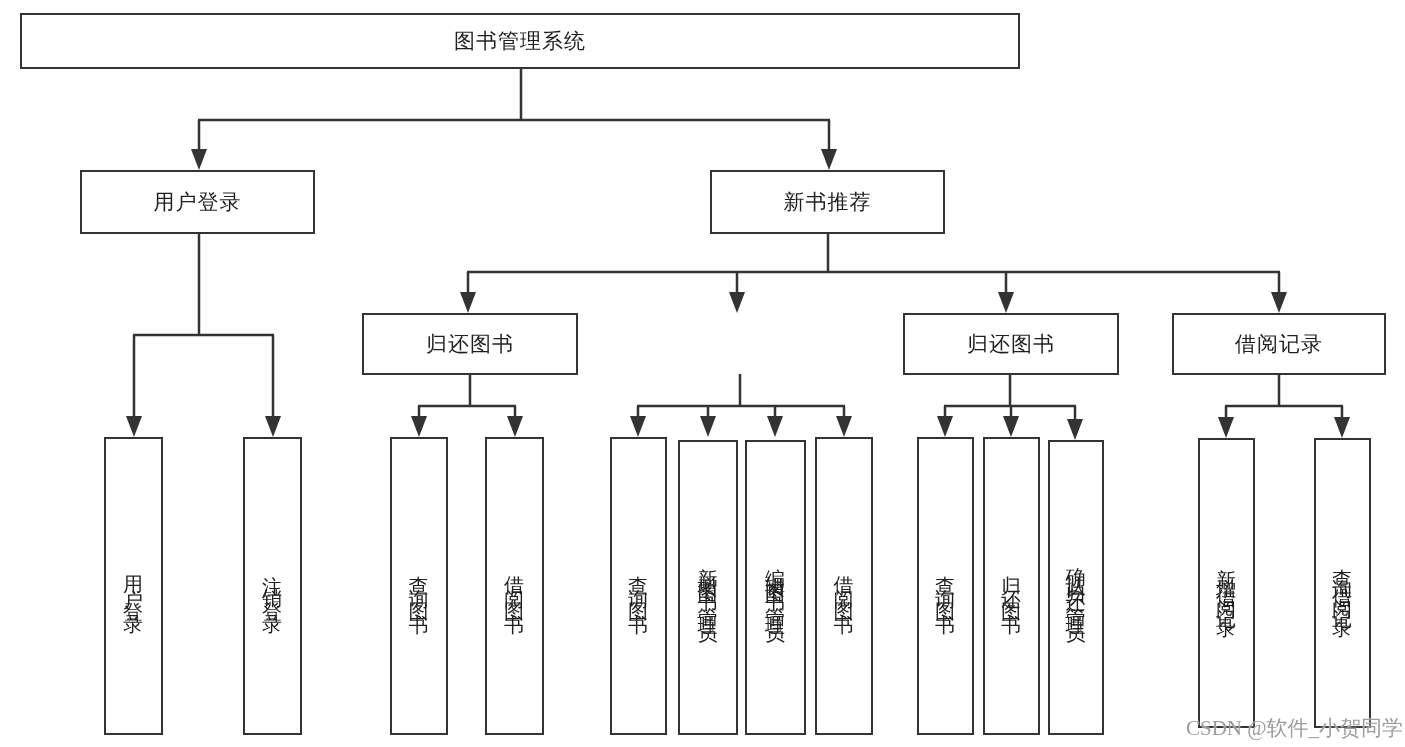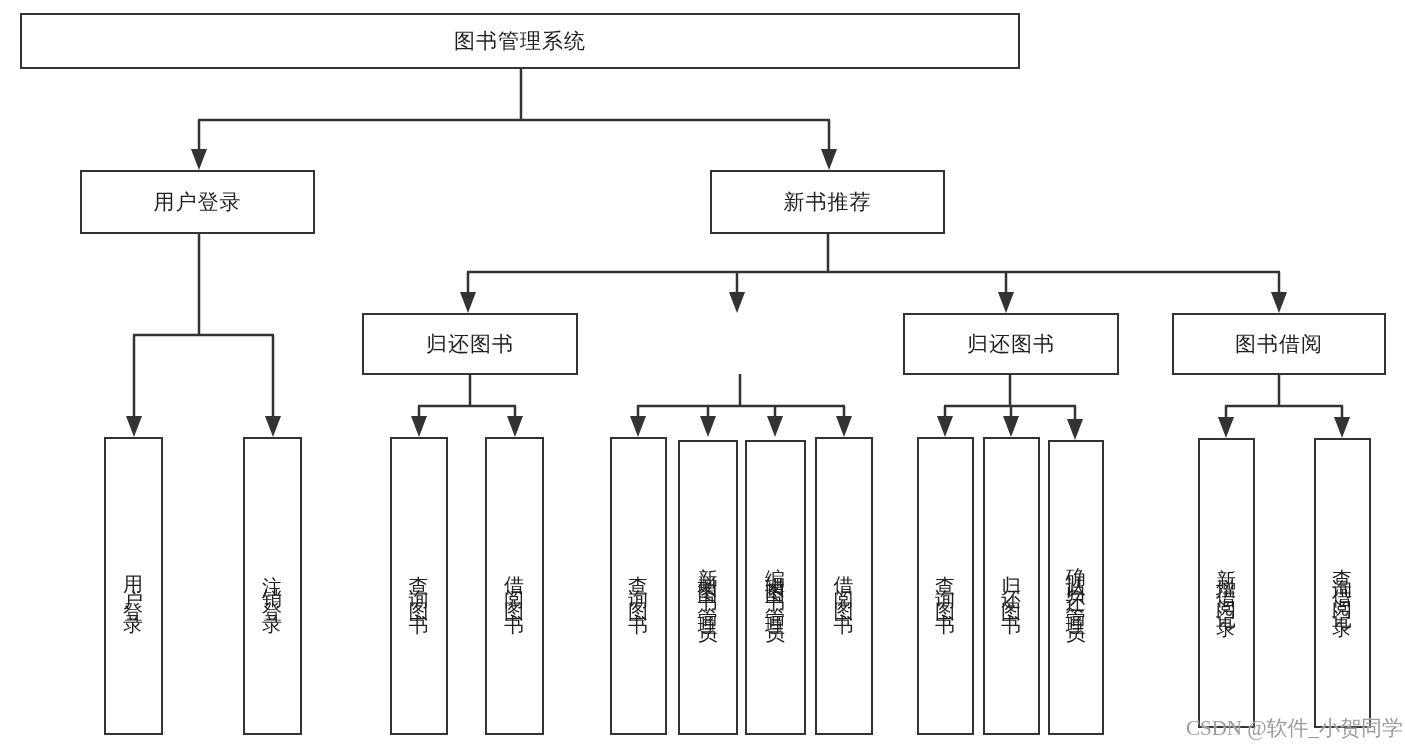--- a/index.html
+++ b/index.html
@@ -125,21 +125,21 @@
     <span>新书推荐</span>
   </div>
 
   <div class="box" style="left:362px;top:313px;width:216px;height:62px">
     <span>归还图书</span>
   </div>
   <div class="box" style="left:903px;top:313px;width:216px;height:62px">
     <span>归还图书</span>
   </div>
   <div class="box" style="left:1172px;top:313px;width:214px;height:62px">
-    <span>图书借阅</span>
+    <span>借阅记录</span>
   </div>
 
   <div class="leaf" style="left:104px;top:437px;width:59px;height:298px">
     <span class="vtext ls4">用户登录</span>
   </div>
   <div class="leaf" style="left:243px;top:437px;width:59px;height:298px">
     <span class="vtext ls4">注销登录</span>
   </div>
 
   <div class="leaf" style="left:390px;top:437px;width:58px;height:298px">

